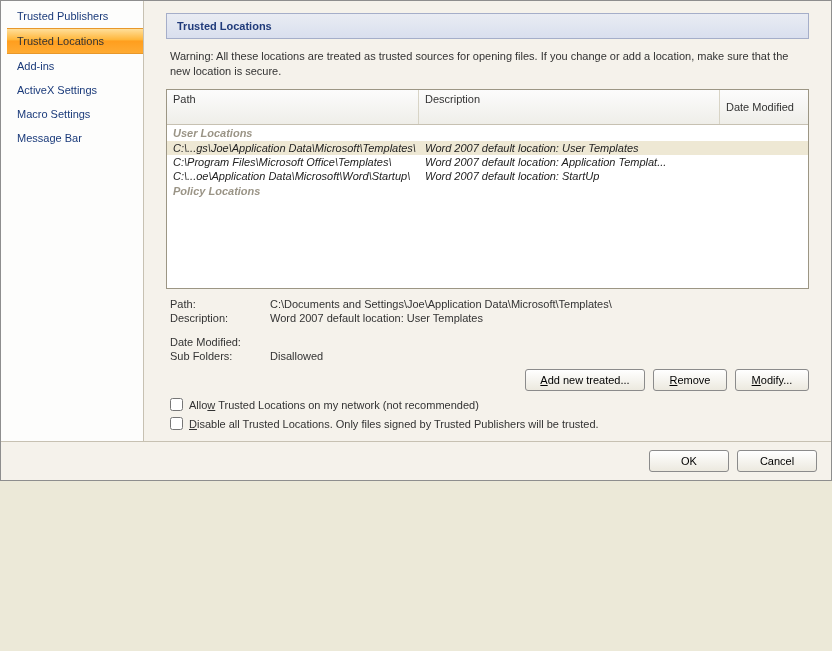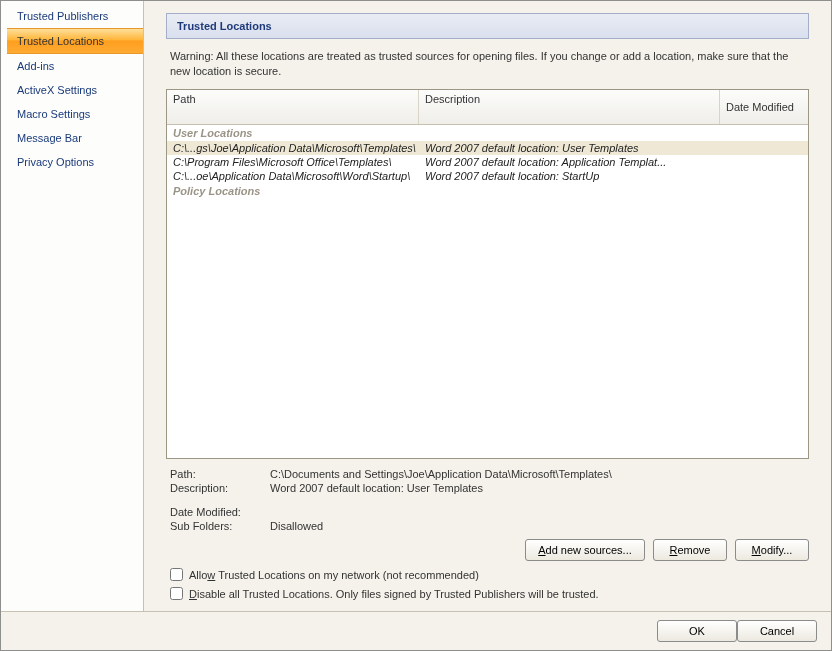--- a/index.html
+++ b/index.html
@@ -10,21 +10,21 @@
       font-size: 11px;
       background: #ece9d8;
       width: 832px;
       height: 651px;
       overflow: hidden;
     }
     .dialog {
       background: #f5f2eb;
       border: 1px solid #8e8e8e;
       width: 832px;
-      height: 651px;
+      height: 481px;
       display: flex;
       flex-direction: column;
     }
     .main-area {
       display: flex;
       flex: 1;
       overflow: hidden;
     }
     .sidebar {
       width: 143px;
@@ -148,37 +148,37 @@
       padding: 3px 0 3px 4px;
       font-size: 11px;
       color: #333;
     }
     .checkbox-row input[type=checkbox] { margin:0; width:13px; height:13px;}
     .bottom-bar {
       border-top: 1px solid #c7c1b2;
       padding: 8px 14px;
       display:flex;
       justify-content:flex-end;
+      gap: 8px;
       background: #f5f2eb;
     }
     .u { text-decoration: underline; }
   </style>
 </head>
 <body>
 
 <div class="dialog">
   <div class="main-area">
     <div class="sidebar">
       <div class="sidebar-item">Trusted Publishers</div>
       <div class="sidebar-item active">Trusted Locations</div>
       <div class="sidebar-item">Add-ins</div>
       <div class="sidebar-item">ActiveX Settings</div>
       <div class="sidebar-item">Macro Settings</div>
       <div class="sidebar-item">Message Bar</div>
-      <div class="sidebar-item">Privacy Options</div>
     </div>
 
     <div class="content">
       <div class="header-box">Trusted Locations</div>
       <div class="warning">Warning: All these locations are treated as trusted sources for opening files.  If you change or add a location, make sure that the new location is secure.</div>
 
       <div class="grid-container">
         <div class="grid-header">
           <div class="col-path">Path</div>
           <div class="col-desc">Description</div>
@@ -218,21 +218,21 @@
           <div class="details-label">Date Modified:</div>
           <div class="details-value"></div>
         </div>
         <div class="details-row">
           <div class="details-label">Sub Folders:</div>
           <div class="details-value">Disallowed</div>
         </div>
       </div>
 
       <div class="button-row">
-        <button class="win-btn long"><span class="u">A</span><span>dd new sources...</span></button>
+        <button class="win-btn long"><span class="u">A</span><span>dd new treated...</span></button>
         <button class="win-btn"><span class="u">R</span>emove</button>
         <button class="win-btn"><span class="u">M</span>odify...</button>
       </div>
 
       <div class="checkbox-row">
         <input type="checkbox" style="">
         <span>Allo<span class="u">w</span> Trusted Locations on my network (not recommended)</span>
       </div>
       <div class="checkbox-row">
         <input type="checkbox" style="">

